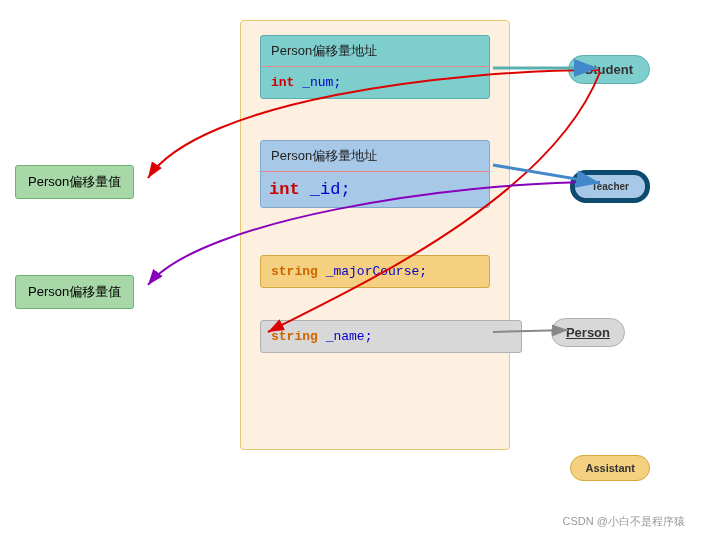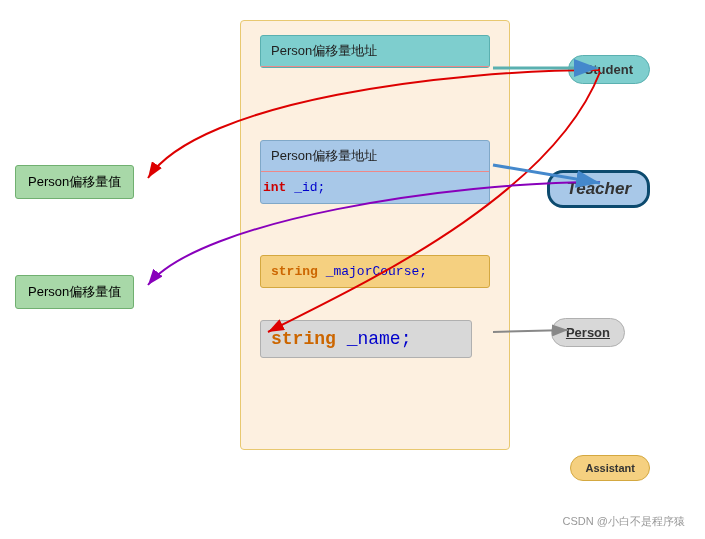--- a/index.html
+++ b/index.html
@@ -129,47 +129,51 @@
       pointer-events: none;
     }
   </style>
 </head>
 <body>
 
 <div class="main-container"></div>
 
 <div class="box-student-area" style="position:absolute; left:260px; top:35px; width:230px; background:#7ecece; border:1px solid #5ab0b0; border-radius:3px;">
   <div class="box-header" style="padding:6px 10px; font-size:13px; color:#222; font-family:'SimHei','Microsoft YaHei',sans-serif; border-bottom:1px solid #e88;">Person偏移量地址</div>
+  <div class="box-field" style="padding:8px 10px; font-size:13px;">
+    <span style="color:#cc0000; font-weight:bold;">int</span>
+    <span style="color:#0000cc;"> _num;</span>
+  </div>
 </div>
 
 <div style="position:absolute; left:260px; top:140px; width:230px; background:#a8c8e8; border:1px solid #80a8c8; border-radius:3px;">
   <div class="box-header" style="padding:6px 10px; font-size:13px; color:#222; font-family:'SimHei','Microsoft YaHei',sans-serif; border-bottom:1px solid #e88;">Person偏移量地址</div>
-  <div class="box-field" style="padding:8px 2px; font-size:13px;">
+  <div class="box-field" style="padding:8px 8px; font-size:17px;">
     <span style="color:#cc0000; font-weight:bold;">int</span>
     <span style="color:#0000cc;"> _id;</span>
   </div>
 </div>
 
 <div style="position:absolute; left:260px; top:255px; width:230px; background:#f5d080; border:1px solid #d4a840; border-radius:3px; padding:8px 10px; font-size:13px;">
   <span style="color:#cc6600; font-weight:bold;">string</span>
   <span style="color:#0000cc;"> _majorCourse;</span>
 </div>
 
-<div style="position:absolute; left:260px; top:320px; width:212px; background:#d8d8d8; border:1px solid #b0b0b0; border-radius:3px; padding:8px 10px; font-size:18px;">
+<div style="position:absolute; left:260px; top:320px; width:262px; background:#d8d8d8; border:1px solid #b0b0b0; border-radius:3px; padding:8px 10px; font-size:13px;">
   <span style="color:#cc6600; font-weight:bold;">string</span>
   <span style="color:#0000cc;"> _name;</span>
 </div>
 
 <div class="left-box left-box-1" style="position:absolute; left:15px; top:165px; background:#a8d8a8; border:1px solid #70b070; border-radius:3px; padding:7px 12px; font-size:13px; font-family:'SimHei','Microsoft YaHei',sans-serif; white-space:nowrap;">Person偏移量值</div>
 
 <div class="left-box left-box-2" style="position:absolute; left:15px; top:275px; background:#a8d8a8; border:1px solid #70b070; border-radius:3px; padding:7px 12px; font-size:13px; font-family:'SimHei','Microsoft YaHei',sans-serif; white-space:nowrap;">Person偏移量值</div>
 
 <div class="right-label label-student" style="position:absolute; right:55px; top:55px; background:#7ecece; border:1px solid #5ab0b0; border-radius:16px; padding:6px 16px; font-size:13px; font-weight:bold; color:#333; font-family:'SimHei','Microsoft YaHei',sans-serif;">Student</div>
 
-<div class="right-label label-teacher" style="position:absolute; right:55px; top:170px; background:#a8c8e8; border:3px solid #0c4a6e; border-radius:16px; padding:6px 16px; font-size:17px; font-weight:bold; color:#333; font-family:'SimHei','Microsoft YaHei',sans-serif;font-style:italic;">Teacher</div>
+<div class="right-label label-teacher" style="position:absolute; right:55px; top:170px; background:#a8c8e8; border:5px solid #0c4a6e; border-radius:16px; padding:6px 16px; font-size:10px; font-weight:bold; color:#333; font-family:'SimHei','Microsoft YaHei',sans-serif;">Teacher</div>
 
 <div class="right-label label-person" style="position:absolute; right:80px; top:318px; background:#d8d8d8; border:1px solid #b0b0b0; border-radius:16px; padding:6px 14px; font-size:13px; font-weight:bold; color:#333; font-family:'SimHei','Microsoft YaHei',sans-serif;">Person</div>
 
 <div class="right-label label-assistant" style="position:absolute; right:55px; top:455px; background:#f5d080; border:1px solid #d4a840; border-radius:16px; padding:6px 14px; font-size:11px; font-weight:bold; color:#333; font-family:'SimHei','Microsoft YaHei',sans-serif;">Assistant</div>
 
 <svg class="arrows-svg">
   <defs>
     <marker id="arrowhead-red" markerWidth="8" markerHeight="6" refX="8" refY="3" orient="auto">
       <polygon points="0 0, 8 3, 0 6" fill="#dd0000"></polygon>
     </marker>

